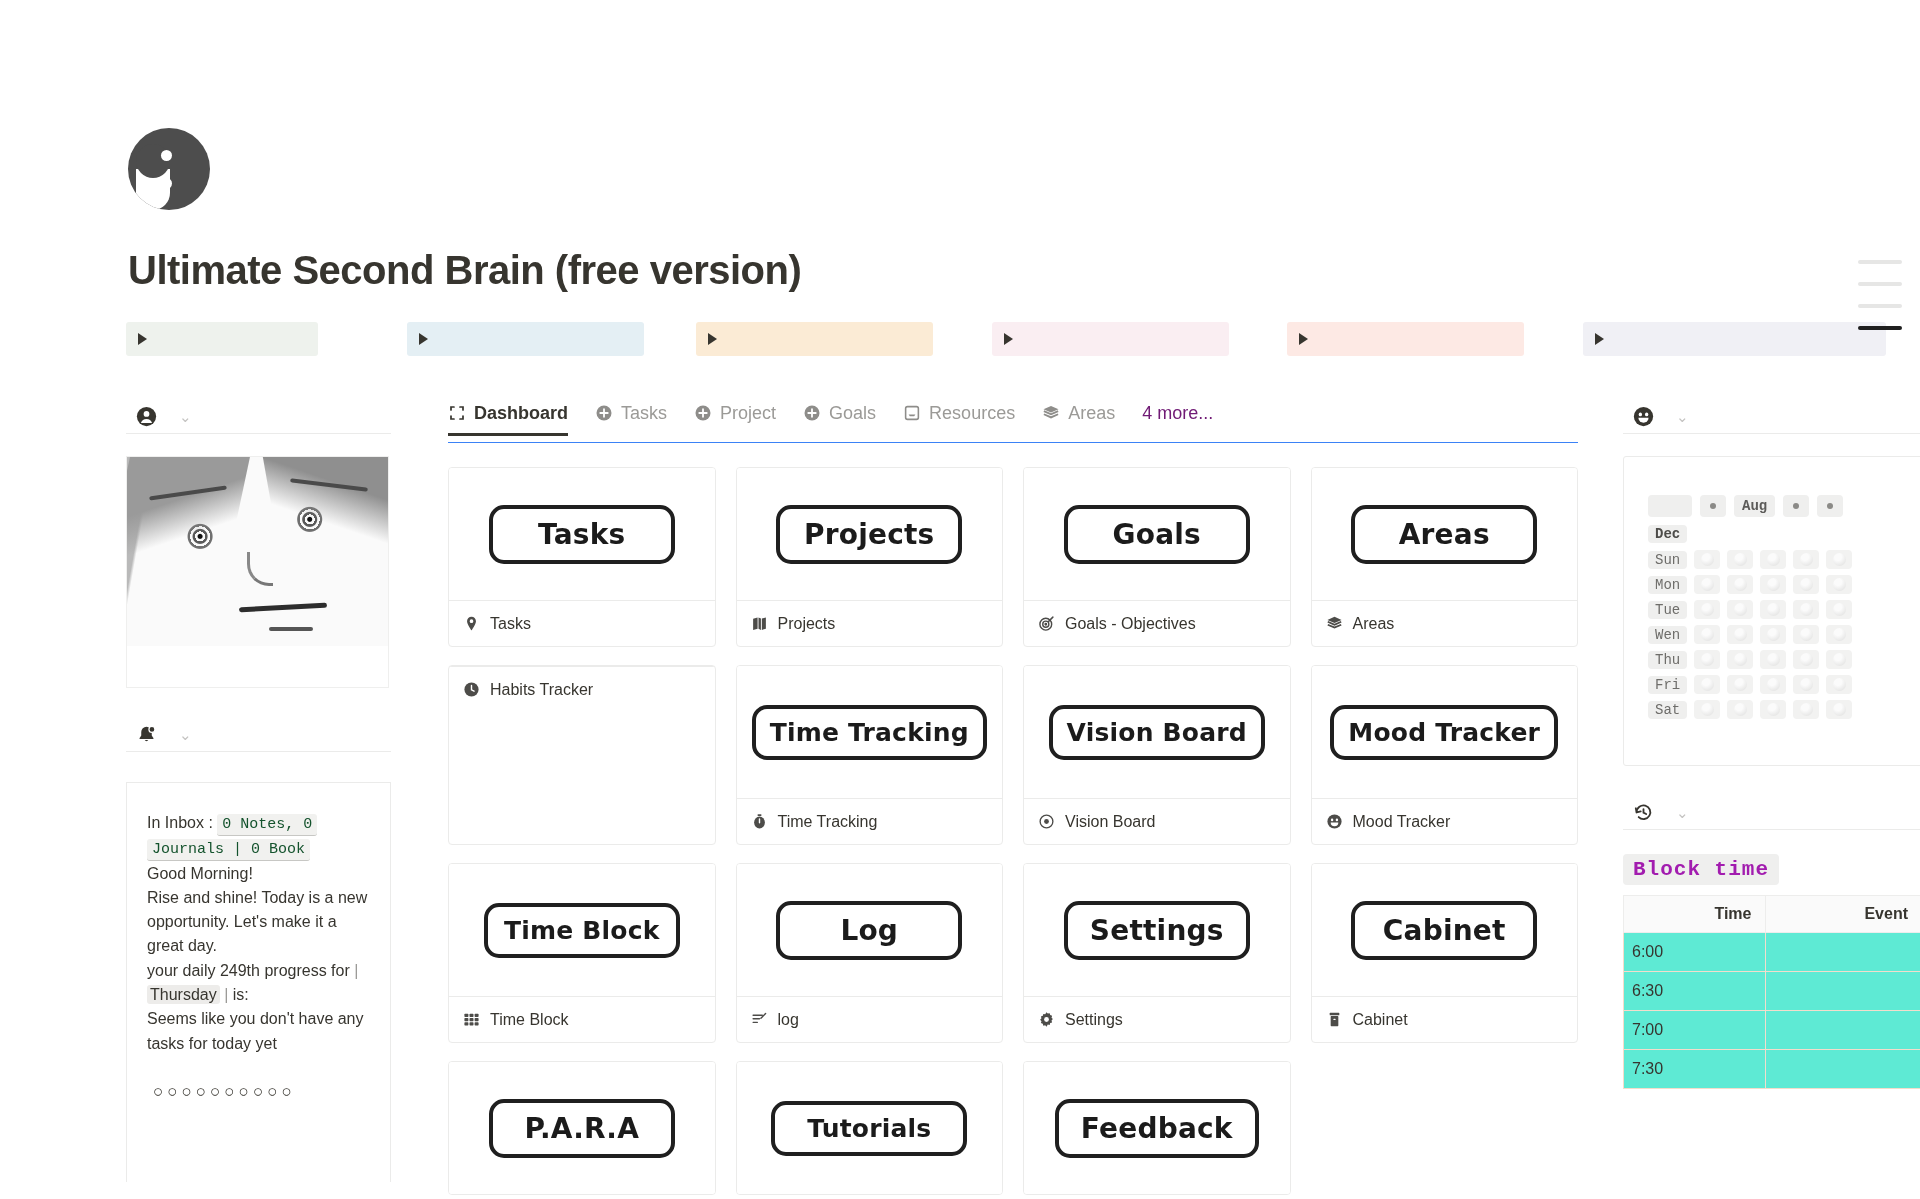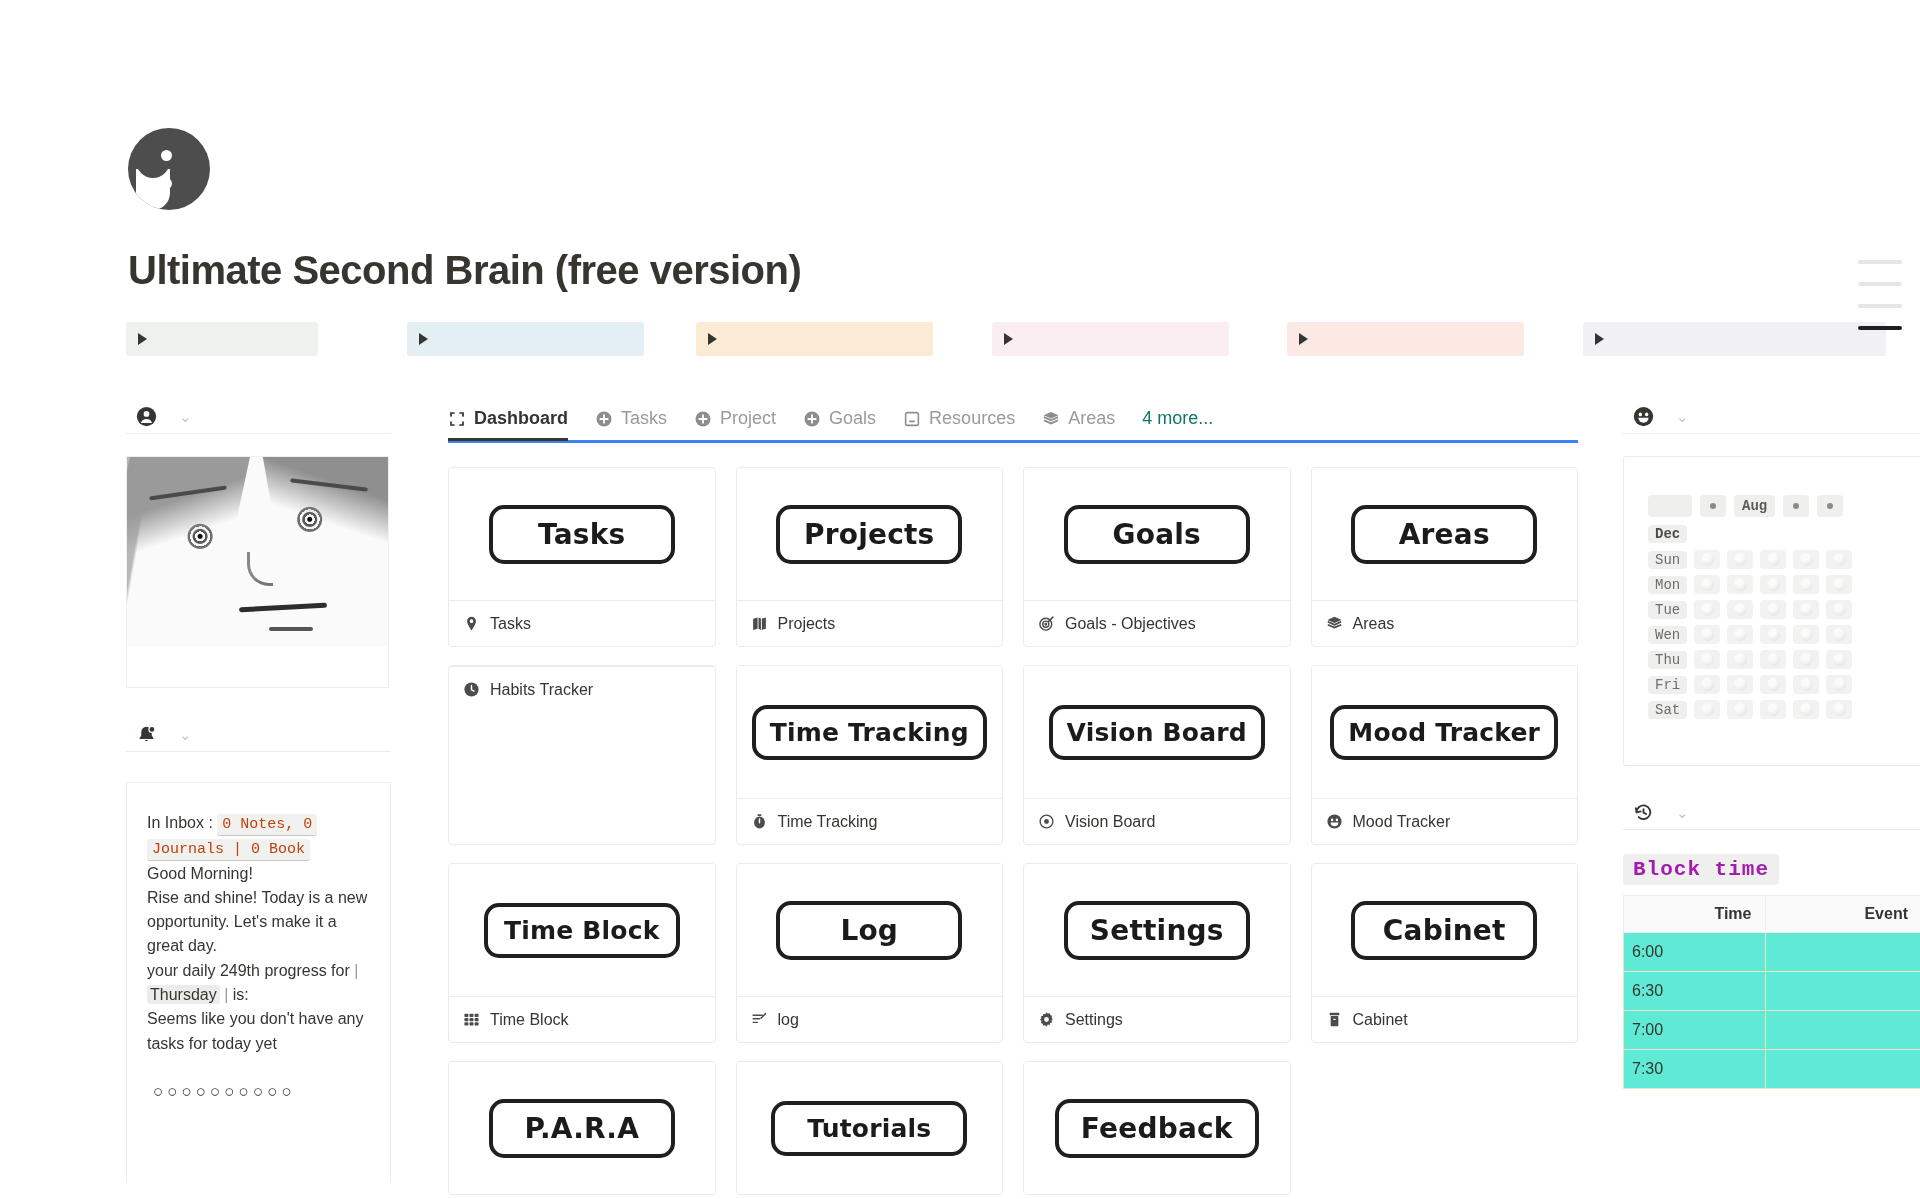--- a/index.html
+++ b/index.html
@@ -97,47 +97,47 @@
     background:#fff; }
 
   .inbox-card {
     margin-top: 30px; width: 265px; border: 1px solid #ebebea;
     border-bottom: none; padding: 28px 20px 0 20px;
     background: #fff; height: 400px; overflow: hidden;
   }
   .code {
     font-family: "Liberation Mono", monospace; font-size: 15px;
     background: #f1f1ef; border-radius: 3px; padding: 2px 5px;
-    border-bottom: 1px solid #c7c7c4; color: #c2410c;
+    border-bottom: 1px solid #c7c7c4; color: #14532d;
   }
   .inbox-line { font-size: 16px; line-height: 1.55; }
   .para { font-size: 16px; line-height: 1.52; color: #37352f; }
   .hl { background:#edecea; border-radius:3px; padding:1px 3px; }
   .bar { color:#9b9a97; }
   .circles { margin-top: 26px; padding-left: 6px; font-size: 17px; letter-spacing: 4px;
     color:#37352f; }
 
   
   .main { position: absolute; left: 448px; top: 395px; width: 1130px; }
   .tabs {
-    display: flex; align-items: flex-end; gap: 27px;
-    border-bottom: 3px solid #3b82f6; height: 48px;
+    display: flex; align-items: center; gap: 27px;
+    border-bottom: 1px solid #3b82f6; height: 48px;
   }
   .tab {
     display: flex; align-items: center; gap: 8px;
     font-size: 18px; color: #9b9a97; padding-bottom: 11px;
     position: relative; white-space: nowrap; cursor: pointer;
   }
   .tab.active { color: #37352f; font-weight: 600; }
   .tab.active::after {
     content:""; position:absolute; left:0; right:0; bottom:-1px;
     height: 3px; background:#37352f;
   }
   .tab .ti { width: 18px; height: 18px; display:inline-block; flex:none; }
-  .tab.more { color:#0f766e; }
+  .tab.more { color:#701a75; }
 
   .grid {
     margin-top: 24px; display: grid;
     grid-template-columns: repeat(4, 1fr);
     gap: 18px 20px;
   }
   .card {
     border: 1px solid #ebebea; border-radius: 4px;
     background:#fff; overflow:hidden; cursor:pointer;
   }

